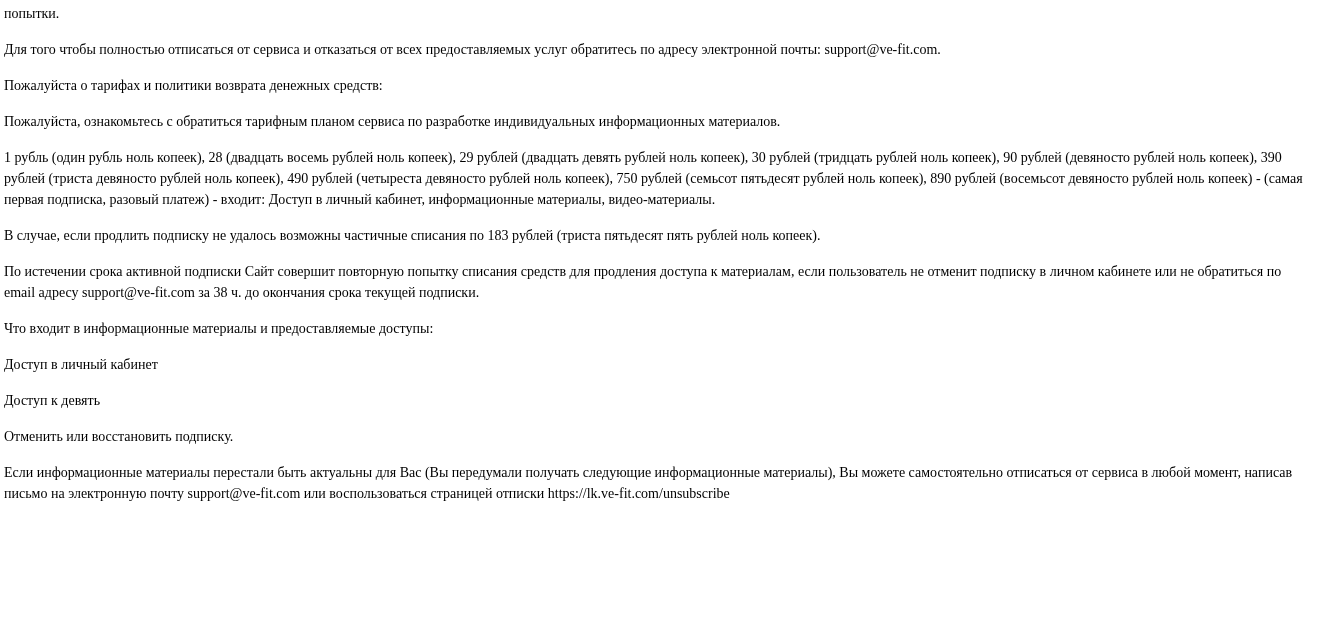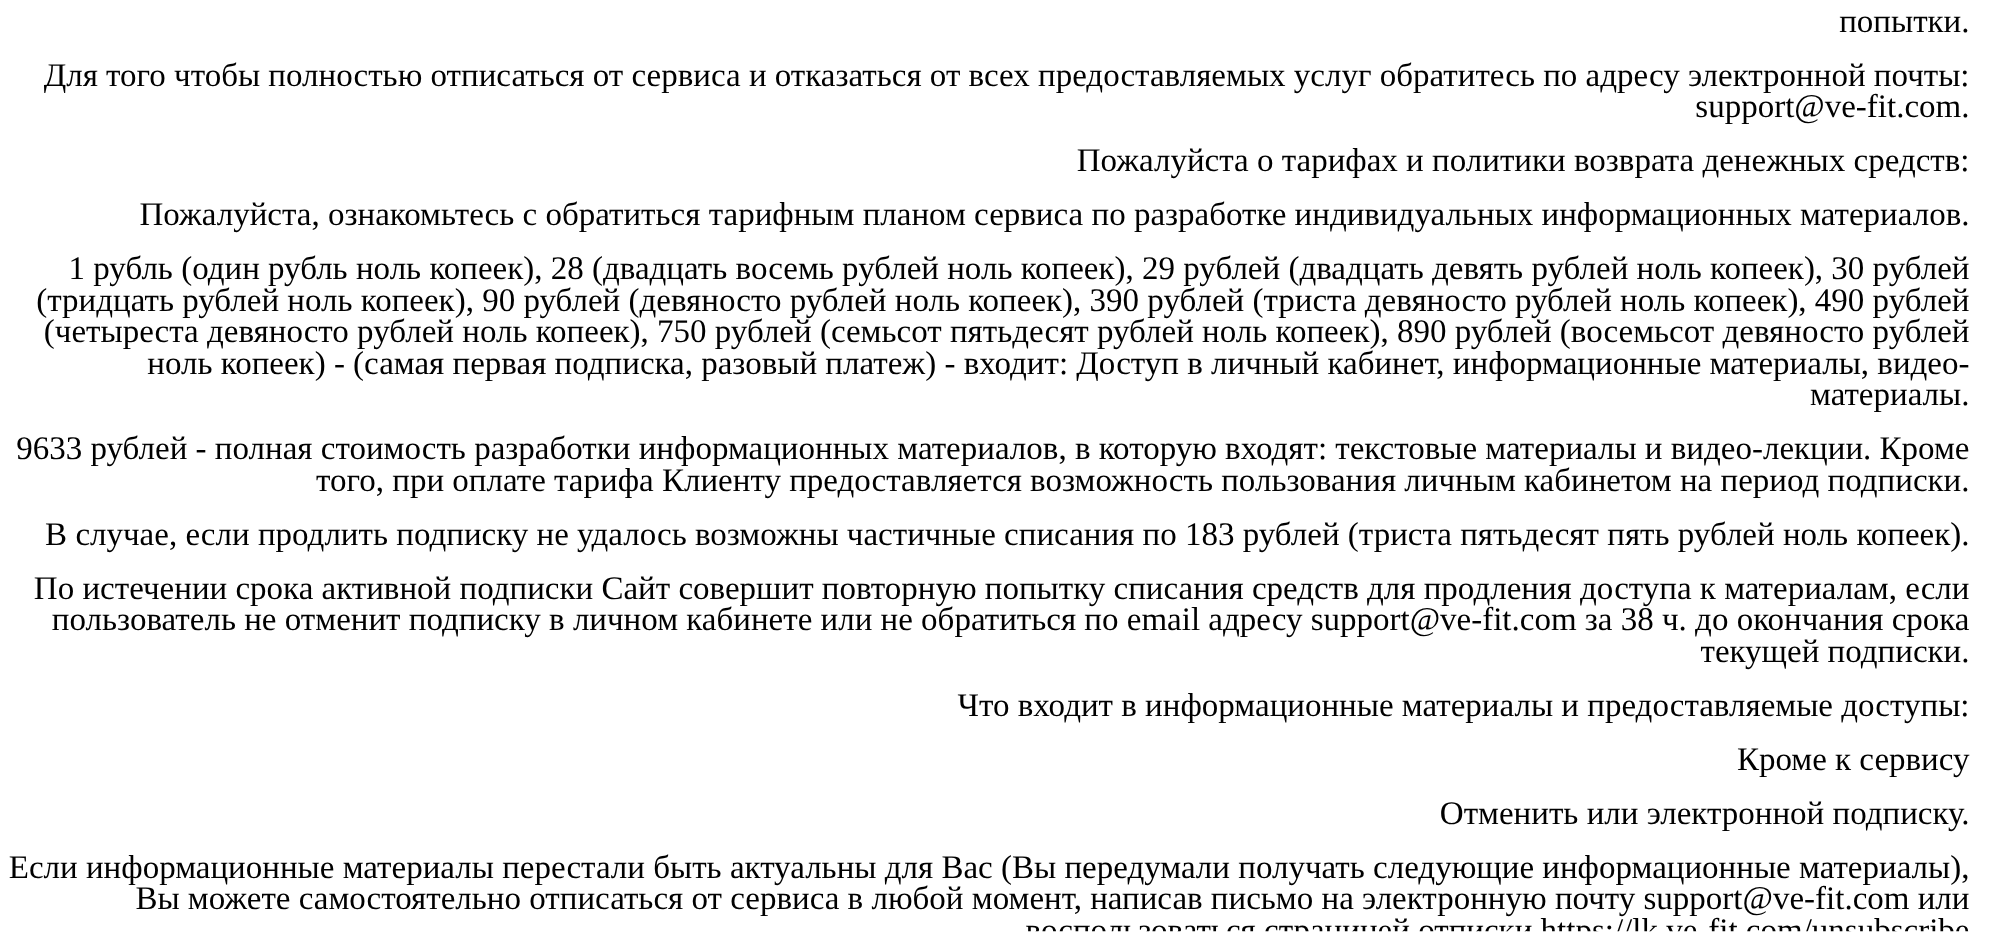--- a/index.html
+++ b/index.html
@@ -9,40 +9,40 @@
   }
   .doc {
     box-sizing: border-box;
     width: 1333px;
     height: 621px;
     overflow: hidden;
     padding: 0 20px 0 4px;
     background: #ffffff;
     color: #000000;
     font-family: "Liberation Serif", "DejaVu Serif", serif;
-    font-size: 22px;
+    font-size: 14px;
     line-height: 21px;
-    text-align: right;
+    text-align: left;
   }
   .doc p {
     margin: 15px 0;
   }
   .doc p:first-child {
     margin-top: 3px;
   }
 </style>
 </head>
 <body>
 
 <div class="doc">
   <p>попытки.</p>
   <p>Для того чтобы полностью отписаться от сервиса и отказаться от всех предоставляемых услуг обратитесь по адресу электронной почты: support@ve-fit.com.</p>
   <p>Пожалуйста о тарифах и политики возврата денежных средств:</p>
   <p>Пожалуйста, ознакомьтесь с обратиться тарифным планом сервиса по разработке индивидуальных информационных материалов.</p>
   <p>1 рубль (один рубль ноль копеек), 28 (двадцать восемь рублей ноль копеек), 29 рублей (двадцать девять рублей ноль копеек), 30 рублей (тридцать рублей ноль копеек), 90 рублей (девяносто рублей ноль копеек), 390 рублей (триста девяносто рублей ноль копеек), 490 рублей (четыреста девяносто рублей ноль копеек), 750 рублей (семьсот пятьдесят рублей ноль копеек), 890 рублей (восемьсот девяносто рублей ноль копеек) - (самая первая подписка, разовый платеж) - входит: Доступ в личный кабинет, информационные материалы, видео-материалы.</p>
-  <p>9633 рублей - полная стоимость разработки информационных материалов, в которую входят: текстовые материалы и видео-лекции. Кроме того, при оплате тарифа Клиенту предоставляется возможность пользования личным кабинетом на период подписки.</p>
   <p>В случае, если продлить подписку не удалось возможны частичные списания по 183 рублей (триста пятьдесят пять рублей ноль копеек).</p>
   <p>По истечении срока активной подписки Сайт совершит повторную попытку списания средств для продления доступа к материалам, если пользователь не отменит подписку в личном кабинете или не обратиться по email адресу support@ve-fit.com за 38 ч. до окончания срока текущей подписки.</p>
   <p>Что входит в информационные материалы и предоставляемые доступы:</p>
-  <p>Кроме к сервису</p>
-  <p>Отменить или электронной подписку.</p>
+  <p>Доступ в личный кабинет</p>
+  <p>Доступ к девять</p>
+  <p>Отменить или восстановить подписку.</p>
   <p>Если информационные материалы перестали быть актуальны для Вас (Вы передумали получать следующие информационные материалы), Вы можете самостоятельно отписаться от сервиса в любой момент, написав письмо на электронную почту support@ve-fit.com или воспользоваться страницей отписки https://lk.ve-fit.com/unsubscribe</p>
 </div>
 
 </body></html>

